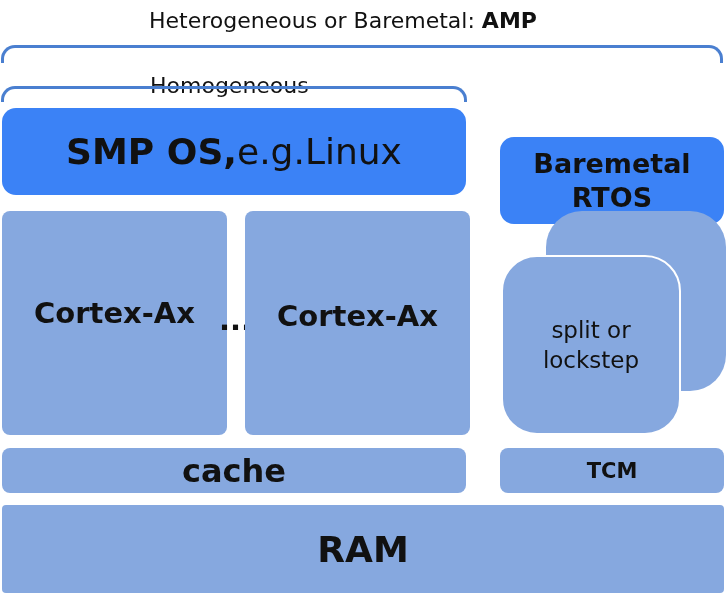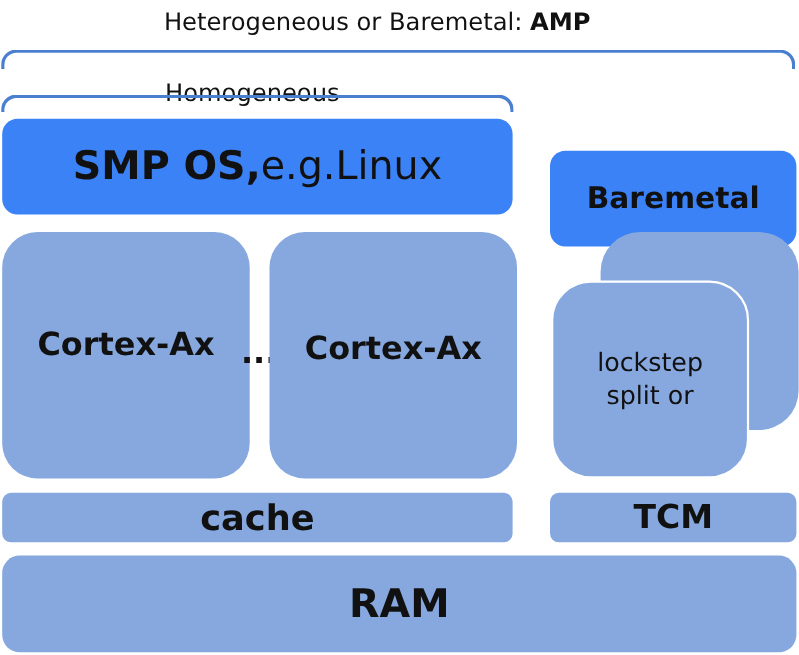--- a/index.html
+++ b/index.html
@@ -3,59 +3,60 @@
 <meta charset="utf-8">
 <style>
   html, body { margin: 0; padding: 0; background: #ffffff; }
   body { width: 726px; height: 595px; position: relative; overflow: hidden;
          font-family: "DejaVu Sans", "Liberation Sans", sans-serif; color: #111111; }
   .abs { position: absolute; box-sizing: border-box; }
   .bracket { border: 3px solid #4a7fd0; border-bottom: none; }
   .label { font-size: 22px; color: #111; white-space: nowrap; }
   .green { background: #3b82f6; border-radius: 14px; display: flex; align-items: center; justify-content: center; text-align: center; }
   .blue { background: #86a8df; display: flex; align-items: center; justify-content: center; text-align: center; }
-  .core { border-radius: 32px; }
+  .core { border-radius: 8px; }
   .b { font-weight: bold; }
 </style>
 </head>
 <body>
 
 <div class="abs label" style="left:149px; top:8px;">
   <span>Heterogeneous or Baremetal: </span><span class="b">AMP</span>
 </div>
 <div class="abs bracket" style="left:1px; top:45px; width:722px; height:18px; border-radius:14px 14px 0 0;"></div>
 
 <div class="abs label" style="left:150px; top:73px;">Homogeneous</div>
 <div class="abs bracket" style="left:1px; top:86px; width:466px; height:16px; border-radius:14px 14px 0 0;"></div>
 
 <div class="abs green" style="left:2px; top:108px; width:464px; height:87px;">
   <span style="font-size:36px;">
     <span class="b">SMP OS,</span><span>e.g.Linux</span>
   </span>
 </div>
 <div class="abs green" style="left:500px; top:108px; width:224px; height:87px; flex-direction:column; line-height:34px;margin-top:29px;">
   <span class="b" style="font-size:27px;">Baremetal</span>
+  <span class="b" style="font-size:27px;">RTOS</span>
 </div>
 
 <div class="abs blue core" style="left:2px; top:211px; width:225px; height:224px;">
   <span class="b" style="font-size:29px; margin-top:-20px;">Cortex-Ax</span>
 </div>
 <div class="abs b" style="left:219px; top:303px; font-size:29px;">...</div>
 <div class="abs blue core" style="left:245px; top:211px; width:225px; height:224px;">
   <span class="b" style="font-size:29px; margin-top:-15px;">Cortex-Ax</span>
 </div>
 
 <div class="abs blue core" style="left:546px; top:211px; width:180px; height:180px; border-radius:36px;"></div>
 <div class="abs blue core" style="left:501px; top:255px; width:180px; height:180px; border-radius:36px; border:2px solid #ffffff; flex-direction:column; line-height:30px;">
+  <span style="font-size:23px;">split or</span>
   <span style="font-size:23px;">lockstep</span>
-  <span style="font-size:23px;">split or</span>
 </div>
 
 <div class="abs blue" style="left:2px; top:448px; width:464px; height:45px; border-radius:8px;">
   <span class="b" style="font-size:32px;">cache</span>
 </div>
 <div class="abs blue" style="left:500px; top:448px; width:224px; height:45px; border-radius:8px;">
-  <span class="b" style="font-size:30px;">TCM</span>
+  <span class="b" style="font-size:21px;">TCM</span>
 </div>
 
-<div class="abs blue" style="left:2px; top:505px; width:722px; height:88px; border-radius:16px;">
+<div class="abs blue" style="left:2px; top:505px; width:722px; height:88px; border-radius:4px;">
   <span class="b" style="font-size:36px;">RAM</span>
 </div>
 
 </body></html>

